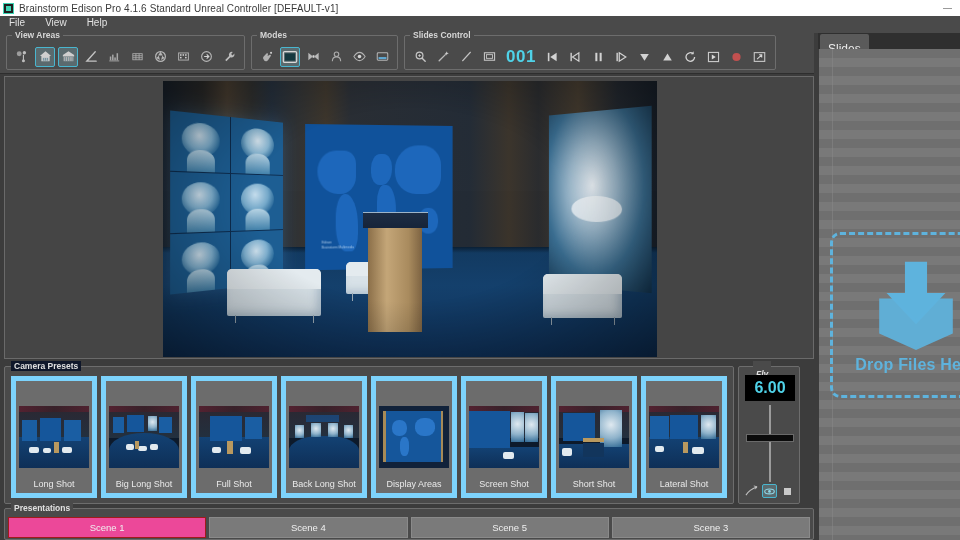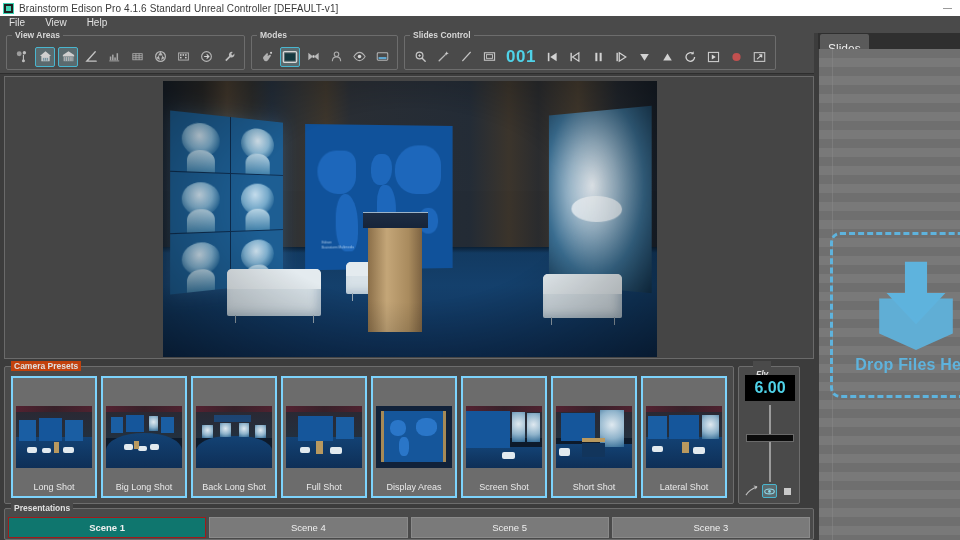--- a/index.html
+++ b/index.html
@@ -197,26 +197,26 @@
     position:absolute; inset:0;
     background: radial-gradient(ellipse at 50% 45%, rgba(0,0,0,0) 45%, rgba(0,0,0,.45) 100%);
   }
 
   
   .presets-panel {
     position: absolute; left: 4px; top: 366px; width: 730px; height: 138px;
     background: #4a4a4a; border: 1px solid #6d6d6d; border-radius: 2px; padding: 9px 6px 4px 6px;
   }
   .presets-title {
-    position: absolute; top: -6px; left: 6px; background: #c2410c; padding: 0 3px;
+    position: absolute; top: -6px; left: 6px; background: #0f172a; padding: 0 3px;
     font-size: 8.5px; color: #e0e0e0; font-weight: bold;
   }
   .presets-row { display: flex; gap: 4px; height: 122px; }
   .preset {
-    flex: 1 1 0; background: #6c6c6c; border: 2px solid #7dd3fc;
+    flex: 1 1 0; background: #6c6c6c; border: 5px solid #7dd3fc;
     display: flex; flex-direction: column; align-items: center; justify-content: center;
     position: relative;
   }
   .preset-thumb {
     width: 92%; height: 62px; overflow: hidden; position: relative; background:#0d1a2b;
   }
   .preset-label {
     position: absolute; bottom: 4px; left: 0; width: 100%; text-align: center;
     font-size: 9px; color: #eaeaea; white-space: nowrap;
   }
@@ -274,21 +274,21 @@
   .pres-title {
     position: absolute; top: -6px; left: 6px; background: #4a4a4a; padding: 0 3px;
     font-size: 8.5px; color: #e0e0e0; font-weight: bold;
   }
   .scene-row { display: flex; gap: 3px; height: 21px; }
   .scene-tab {
     flex: 1 1 0; background: #7a7a7a; border: 1px solid #8a8a8a;
     color: #f0f0f0; font-size: 9.5px;
     display: flex; align-items: center; justify-content: center;
   }
-  .scene-tab.active { background: #0f766e; border-color: #a11b1b; font-weight: bold; }
+  .scene-tab.active { background: #ec4899; border-color: #a11b1b; }
 
   
   .edge-right { position:absolute; left:814px; top:33px; width:4px; height:507px; background:#3c3c3c; }
 </style>
 </head>
 <body>
 
 <div class="app">
 
   <div class="titlebar">
@@ -630,45 +630,45 @@
         </div>
           </div>
         <div class="preset-label">Big Long Shot</div>
       </div>
 
       <div class="preset">
         <div class="preset-thumb">
             <div class="mini">
           <div class="sky"></div>
               <div class="red"></div>
+              <div class="flr"></div>
+          <div class="scr mp" style="left:16%;top:16%;width:46%;height:40%"></div>
+          <div class="scr" style="left:66%;top:18%;width:24%;height:36%"></div>
+          <div class="ch" style="left:18%;top:66%;width:14%;height:10%"></div>
+          <div class="ch" style="left:58%;top:66%;width:16%;height:11%"></div>
+          <div class="pd" style="left:40%;top:56%;width:9%;height:22%"></div>
+        </div>
+          </div>
+        <div class="preset-label">Full Shot</div>
+      </div>
+
+      <div class="preset">
+        <div class="preset-thumb">
+            <div class="mini">
+          <div class="sky"></div>
+              <div class="red"></div>
           <div class="flr" style="height:52%;border-radius:45% 45% 0 0"></div>
           <div class="fc" style="left:8%;top:30%;width:14%;height:22%"></div>
           <div class="fc" style="left:32%;top:28%;width:14%;height:22%"></div>
           <div class="fc" style="left:56%;top:28%;width:14%;height:22%"></div>
           <div class="fc" style="left:78%;top:30%;width:14%;height:22%"></div>
           <div class="scr mp" style="left:24%;top:14%;width:48%;height:12%;opacity:.6"></div>
         </div>
           </div>
         <div class="preset-label">Back Long Shot</div>
-      </div>
-
-      <div class="preset">
-        <div class="preset-thumb">
-            <div class="mini">
-          <div class="sky"></div>
-              <div class="red"></div>
-              <div class="flr"></div>
-          <div class="scr mp" style="left:16%;top:16%;width:46%;height:40%"></div>
-          <div class="scr" style="left:66%;top:18%;width:24%;height:36%"></div>
-          <div class="ch" style="left:18%;top:66%;width:14%;height:10%"></div>
-          <div class="ch" style="left:58%;top:66%;width:16%;height:11%"></div>
-          <div class="pd" style="left:40%;top:56%;width:9%;height:22%"></div>
-        </div>
-          </div>
-        <div class="preset-label">Full Shot</div>
       </div>
 
       <div class="preset">
         <div class="preset-thumb">
             <div class="mini">
           <div class="sky" style="height:100%;background:#11223a"></div>
           <div class="scr mp" style="left:8%;top:8%;width:82%;height:82%"></div>
           <div class="continent" style="position:absolute;left:18%;top:22%;width:22%;height:26%;background:#2a76c8;border-radius:45%"></div>
           <div class="continent" style="position:absolute;left:30%;top:50%;width:13%;height:30%;background:#2a76c8;border-radius:40%"></div>
           <div class="continent" style="position:absolute;left:52%;top:20%;width:28%;height:28%;background:#2a76c8;border-radius:45%"></div>

